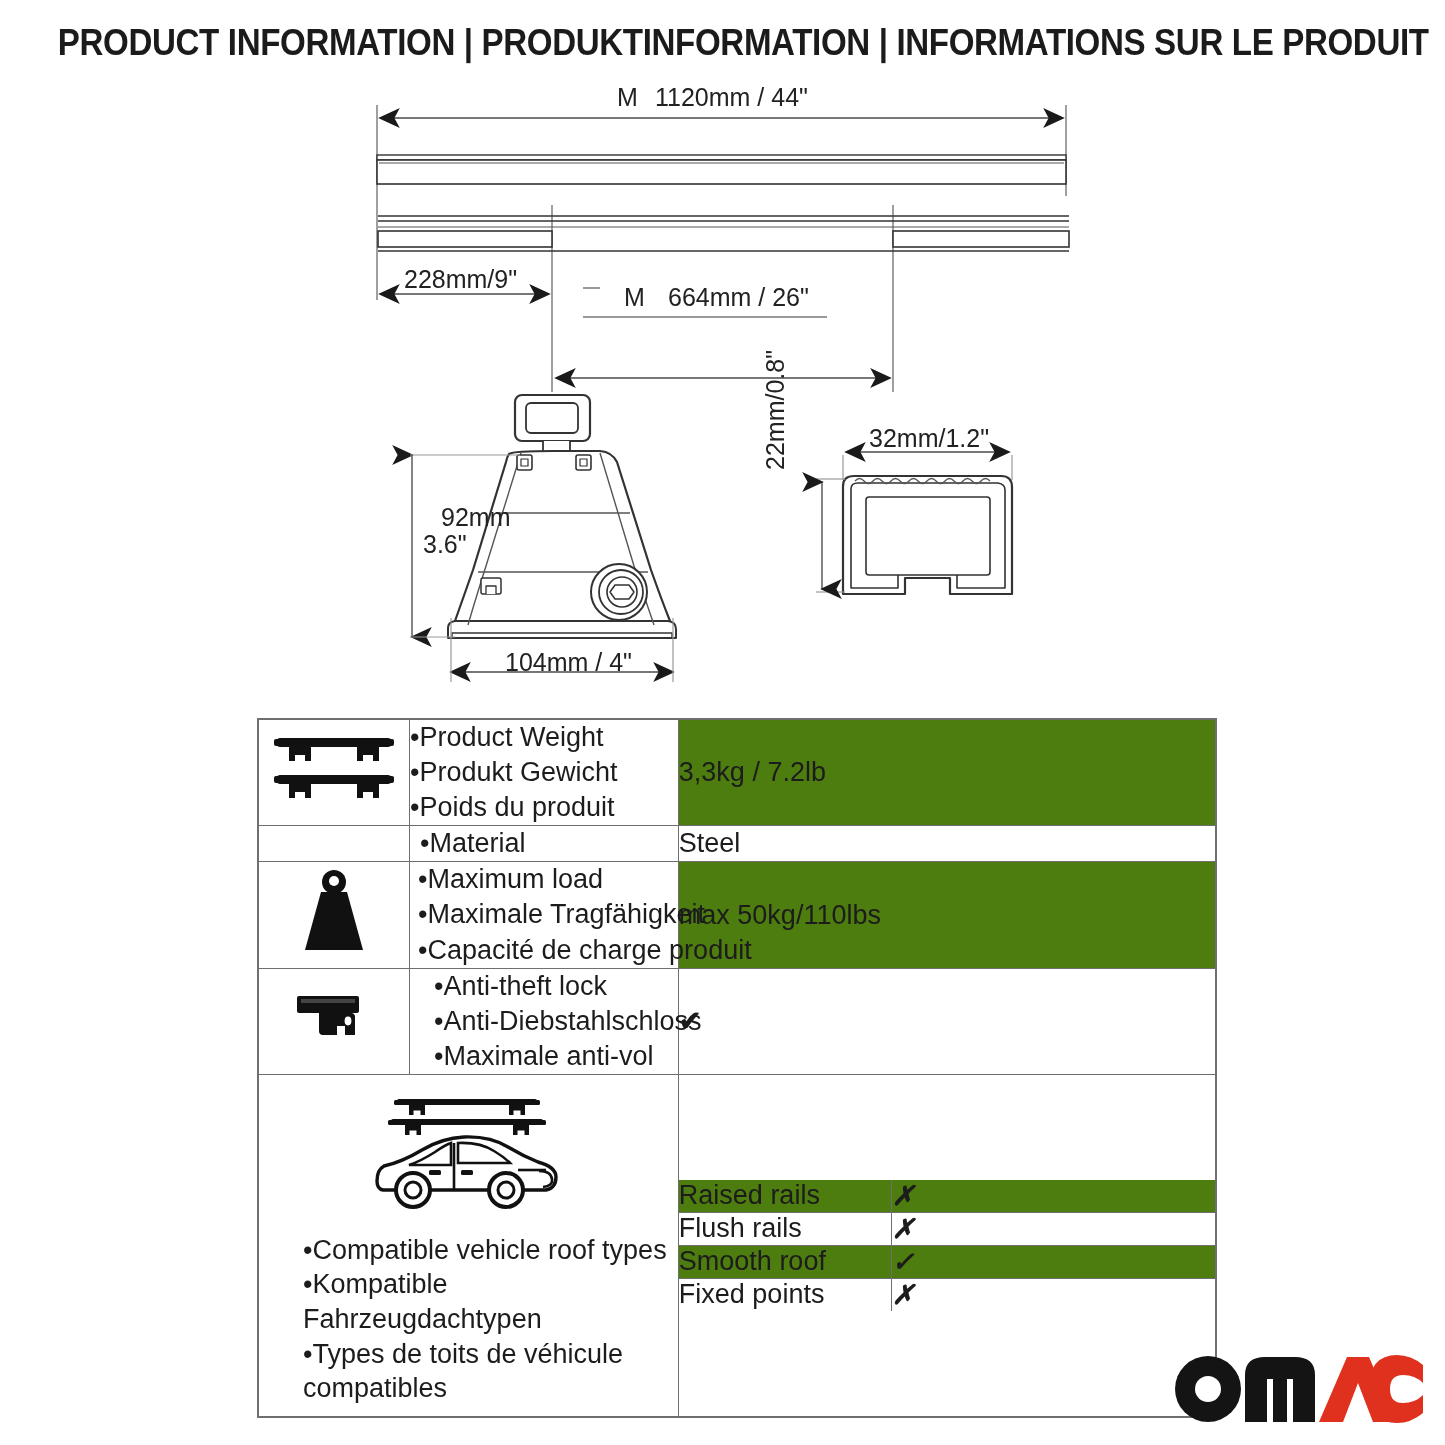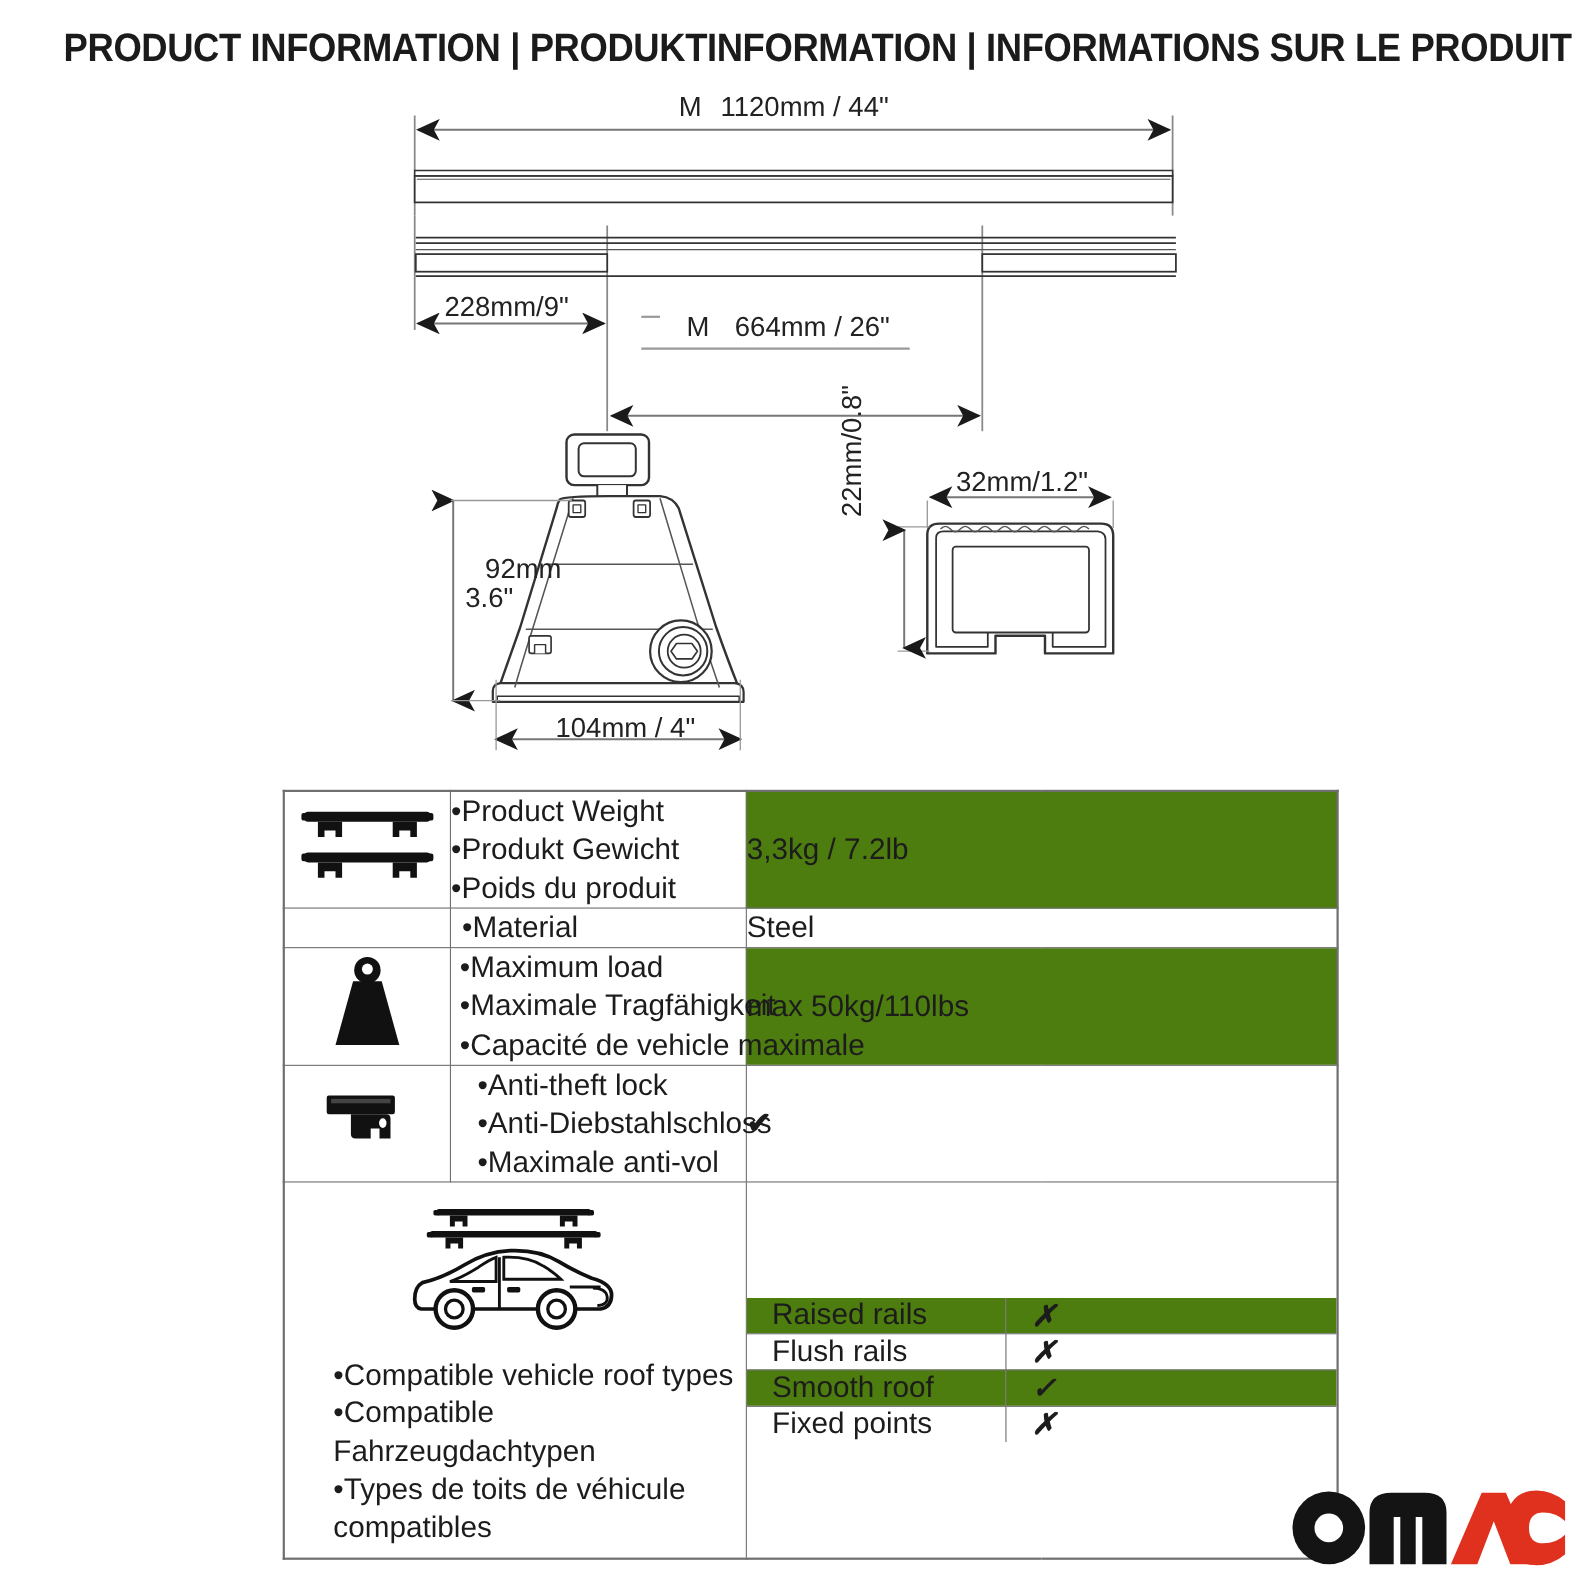--- a/index.html
+++ b/index.html
@@ -54,21 +54,21 @@
   }
   .cell-label{padding:12px 10px 12px 18px;}
   .cell-value{padding:10px 0 10px 22px;}
   .shade{background:#4d7c0f;}
   .bullets{line-height:1.30;}
   .bullets div{white-space:nowrap;}
   .icon-cell{width:150px;text-align:center;}
   .check{font-size:48px;line-height:1;font-weight:bold;}
   .xmark{font-size:30px;font-weight:bold;font-style:italic;}
   .sub-table{width:100%;border-collapse:collapse;}
-  .sub-table td{border:1.5px solid #6f6f6f;font-size:27px;padding-left:23px;}
+  .sub-table td{border:1.5px solid #6f6f6f;font-size:27px;}
   .sub-table tr td:first-child{border-left:none;}
   .sub-table tr td:last-child{border-right:none;}
   .sub-table tr:first-child td{border-top:none;}
   .sub-table tr:last-child td{border-bottom:none;}
   .nest-cell{padding:0 !important;vertical-align:top;}
   .sub-name{width:212px;padding:22px 0 22px 16px;}
   .sub-val{padding:22px 0 22px 22px;}
 
   .compat-block{
     display:flex;flex-direction:column;align-items:center;
@@ -281,21 +281,21 @@
           <svg width="74" height="88" viewBox="0 0 74 88">
             <circle cx="37" cy="14" r="12" fill="#111"></circle>
             <circle cx="37" cy="13" r="5" fill="#fff"></circle>
             <path d="M24 24 L50 24 L66 82 L8 82 Z" fill="#111"></path>
           </svg>
         </td>
         <td class="cell-label" style="padding-left:8px;">
           <div class="bullets">
             <div>•Maximum load</div>
             <div>•Maximale Tragfähigkeit</div>
-            <div>•Capacité de vehicle maximale</div>
+            <div>•Capacité de charge produit</div>
           </div>
         </td>
         <td class="cell-value shade" colspan="2">max 50kg/110lbs</td>
       </tr>
 
       <tr>
         <td class="icon-cell">
           <svg width="82" height="56" viewBox="0 0 82 56">
             <rect x="4" y="6" width="62" height="17" rx="2" fill="#111"></rect>
             <rect x="8" y="9" width="54" height="4" fill="#444"></rect>
@@ -349,21 +349,21 @@
 
               <circle cx="52" cy="101" r="17" fill="#fff" stroke="#111" stroke-width="4"></circle>
               <circle cx="52" cy="101" r="8" fill="#fff" stroke="#111" stroke-width="3"></circle>
               <circle cx="145" cy="101" r="17" fill="#fff" stroke="#111" stroke-width="4"></circle>
               <circle cx="145" cy="101" r="8" fill="#fff" stroke="#111" stroke-width="3"></circle>
 
               <path d="M178 82 q12 0 13 8 q1 7 -9 8" fill="#fff" stroke="#111" stroke-width="2.6"></path>
             </svg>
             <div class="compat-text">
               <div>•Compatible vehicle roof types</div>
-              <div>•Compatible Fahrzeugdachtypen</div>
+              <div>•Kompatible Fahrzeugdachtypen</div>
               <div>•Types de toits de véhicule</div>
               <div>compatibles</div>
             </div>
           </div>
         </td>
         <td class="nest-cell" colspan="2">
           <table class="sub-table">
             <tbody>
               <tr>
                 <td class="sub-name shade">Raised rails</td>

